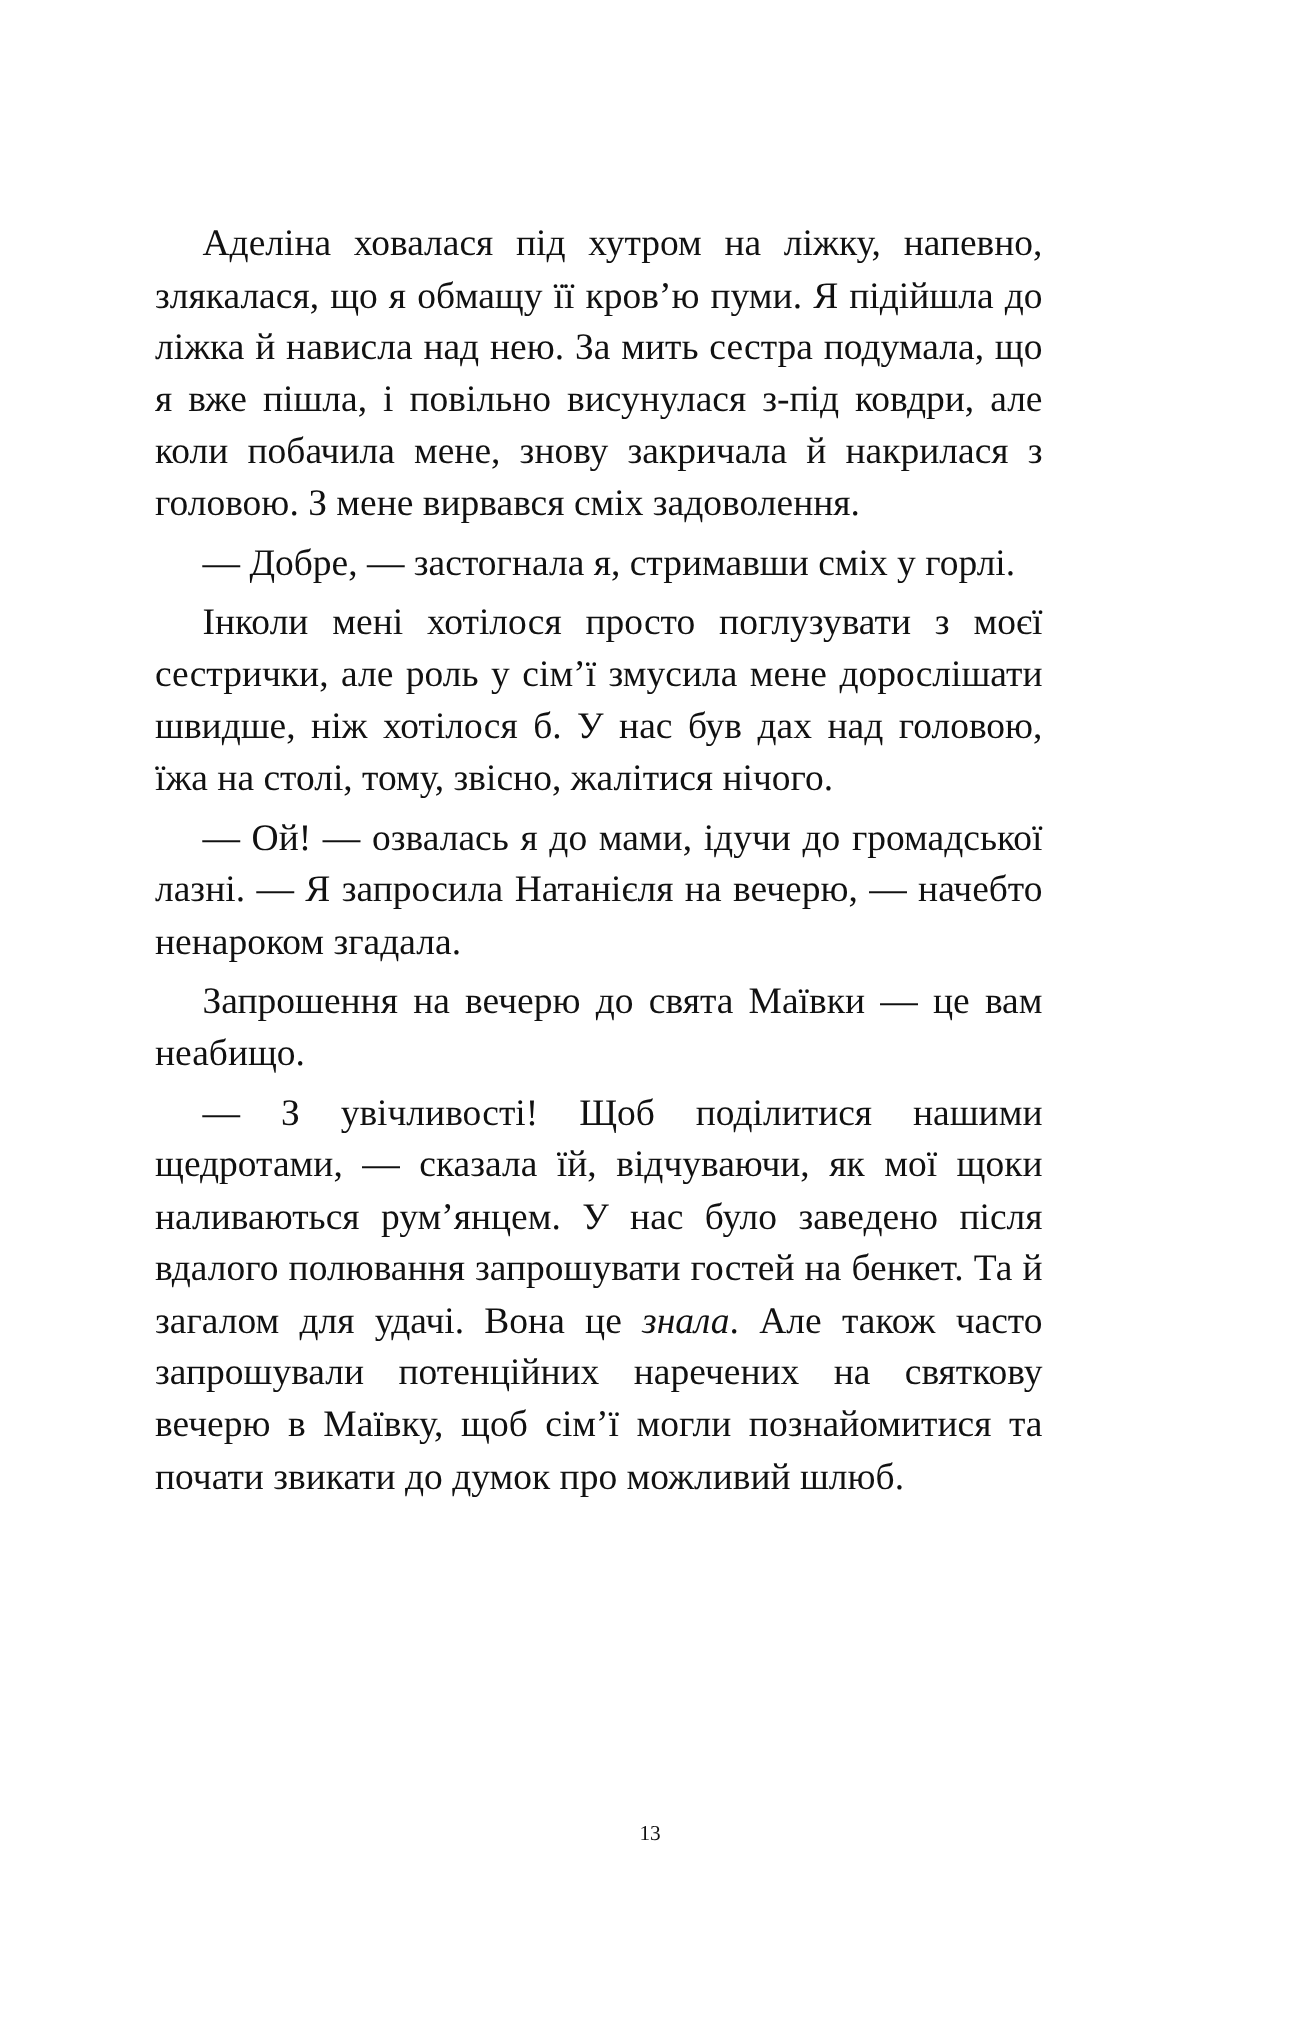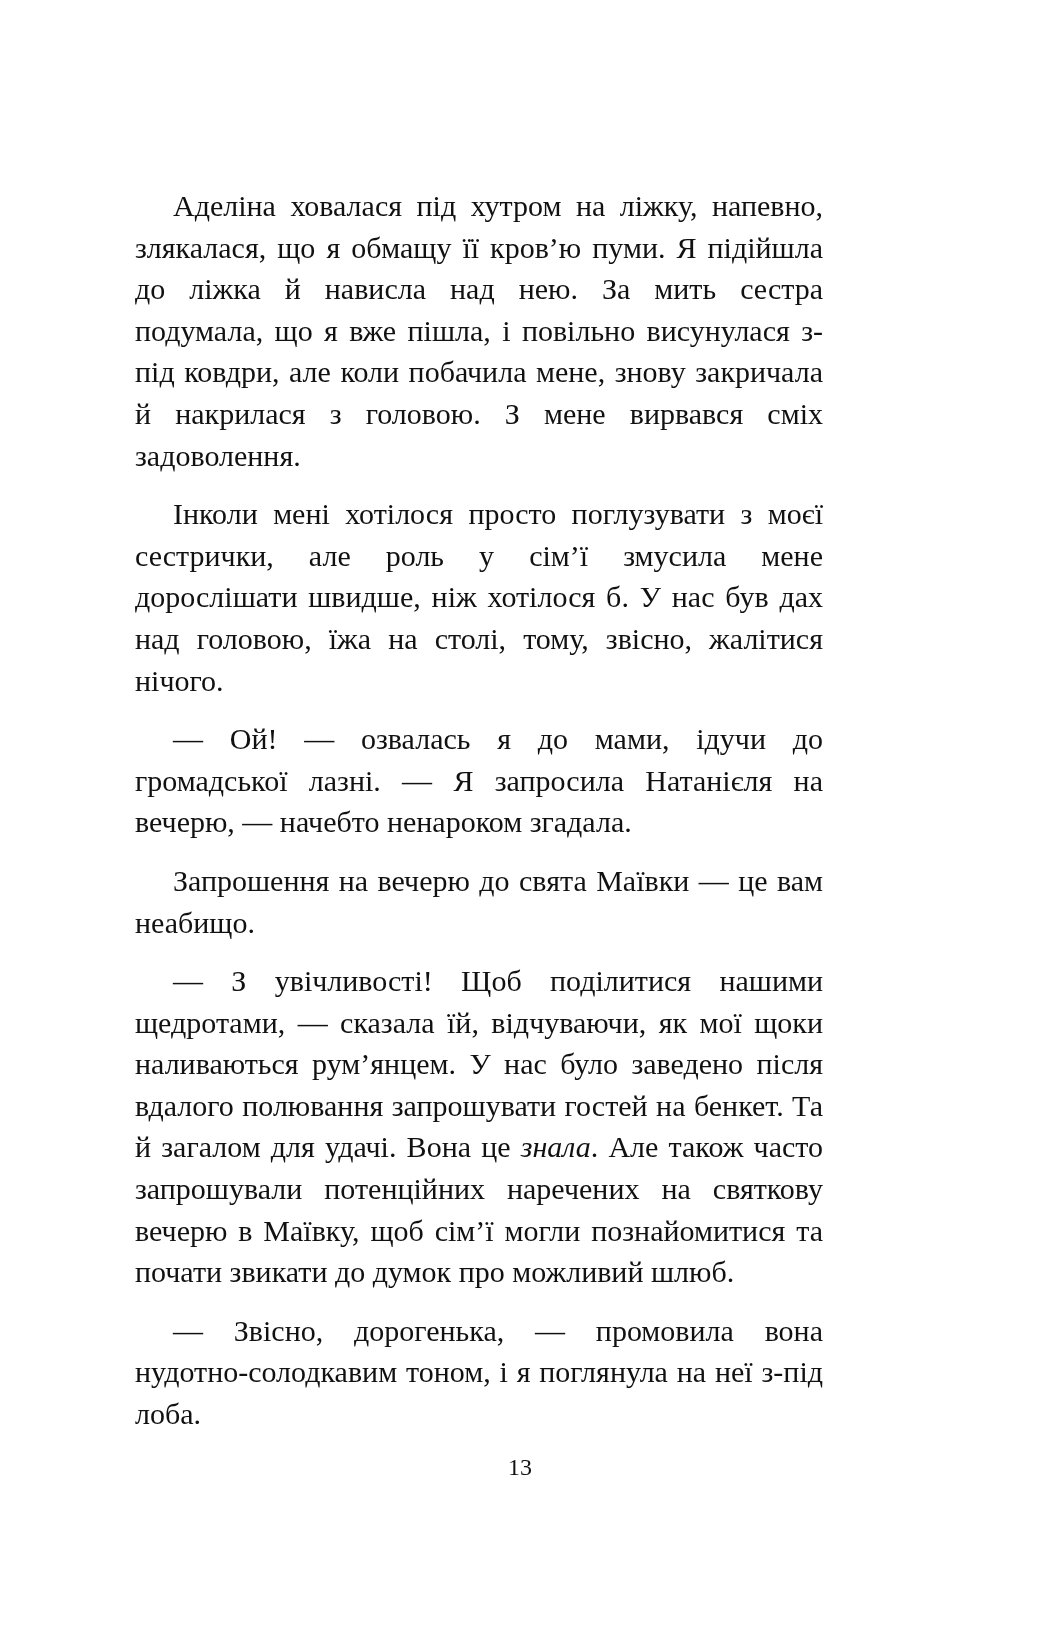--- a/index.html
+++ b/index.html
@@ -23,63 +23,63 @@
     font-family: "Liberation Serif", "DejaVu Serif", serif;
     font-size: 30px;
     line-height: 41.6px;
     color: #111111;
     text-align: justify;
     text-justify: inter-word;
     -webkit-hyphens: manual;
     hyphens: manual;
   }
   .para {
-    margin: 17px;
+    margin: 6px;
     padding: 0;
     text-indent: 38px;
     text-align: justify;
   }
   
   .para:last-child {
     margin-bottom: 0;
   }
   em.emphasis {
     font-style: italic;
   }
   .page-number {
     position: absolute;
     left: 0;
     top: 1452px;
     width: 1040px;
     text-align: center;
     font-family: "Liberation Serif", "DejaVu Serif", serif;
-    font-size: 24px;
+    font-size: 17px;
     line-height: 30px;
     color: #111111;
   }
 </style>
 </head>
 <body>
 
 <div class="page">
 
   <div class="text-column">
 
     <p class="para">Аделіна ховалася під хутром на ліжку, напевно, злякалася, що я обмащу її кров’ю пуми. Я підійшла до ліжка й нависла над нею. За мить сестра подумала, що я вже пішла, і повільно висунулася з-під ковдри, але коли побачила мене, знову закричала й накрилася з головою. З мене вирвався сміх задоволення.</p>
 
 
+    <p class="para">— Добре, — застогнала я, стримавши сміх у горлі.</p>
 
     <p class="para">Інколи мені хотілося просто поглузувати з моєї сестрички, але роль у сім’ї змусила мене дорослішати швидше, ніж хотілося б. У нас був дах над головою, їжа на столі, тому, звісно, жалітися нічого.</p>
 
     <p class="para">— Ой! — озвалась я до мами, ідучи до громадської лазні. — Я запросила Натанієля на вечерю, — начебто ненароком згадала.</p>
 
     <p class="para">Запрошення на вечерю до свята Маївки — це вам неабищо.</p>
 
 
     <p class="para"><span>— З увічливості! Щоб поділитися нашими щедротами, — сказала їй, відчуваючи, як мої щоки наливаються рум’янцем. У нас було заведено після вдалого полювання запрошувати гостей на бенкет. Та й загалом для удачі. Вона це </span><em class="emphasis">знала</em><span>. Але також часто запрошували потенційних наречених на святкову вечерю в Маївку, щоб сім’ї могли познайомитися та почати звикати до думок про можливий шлюб.</span></p>
 
-    <p class="para">— Звісно, дорогенька, — промовила вона нудотно-солодкавим тоном, і я поглянула на неї з-під лоба.</p>
 
   </div>
 
   <div class="page-number">13</div>
 
 </div>
 
 </body></html>

